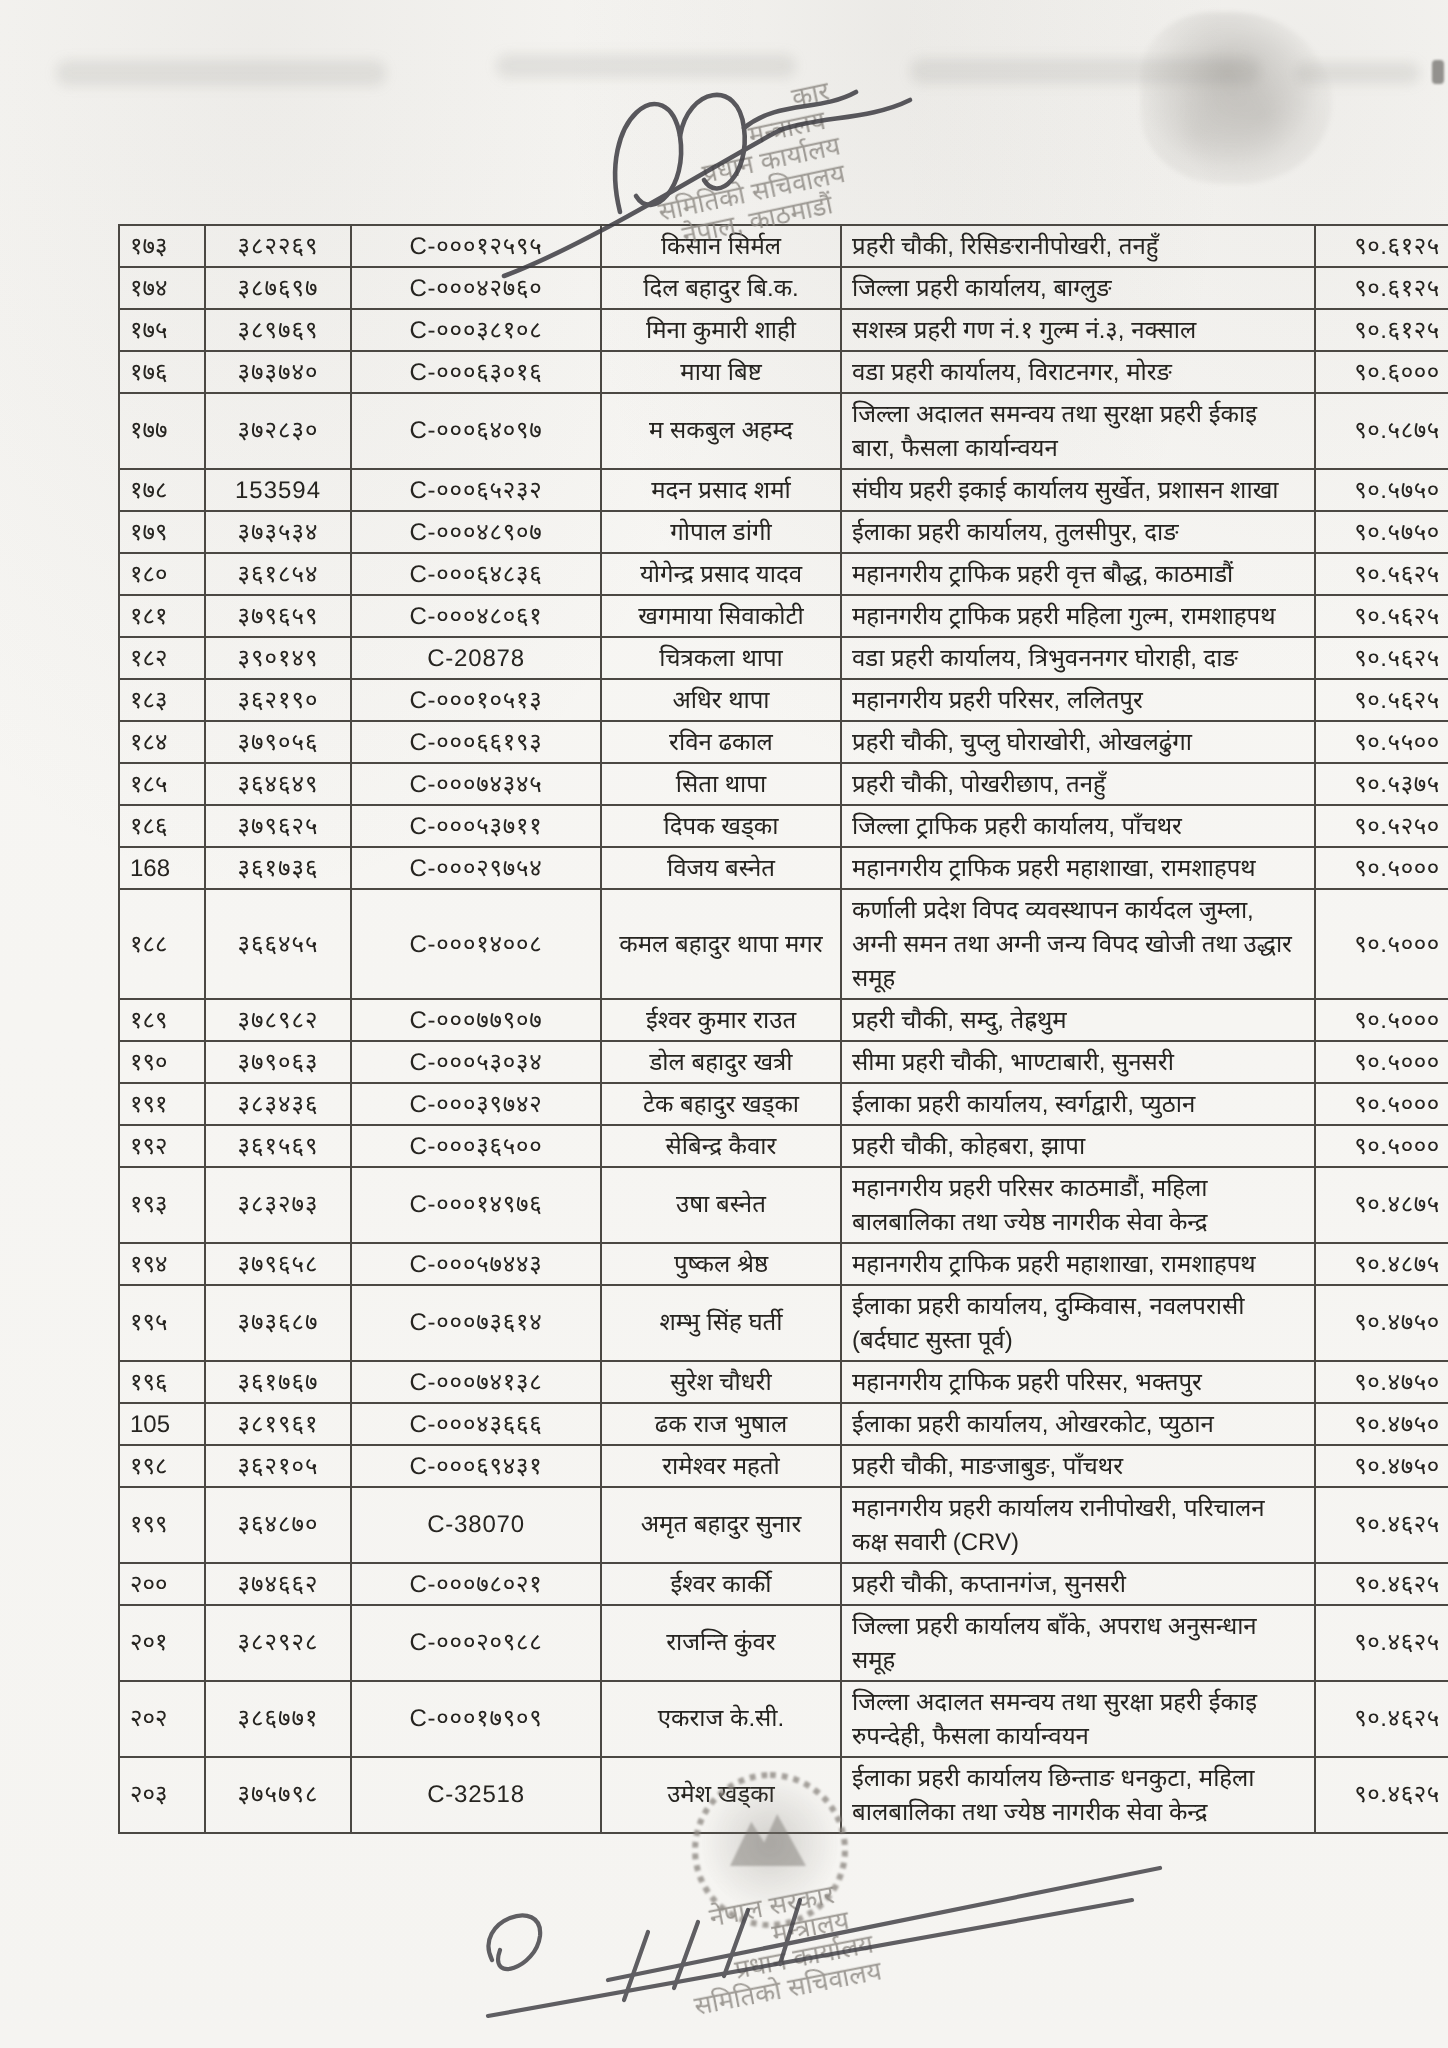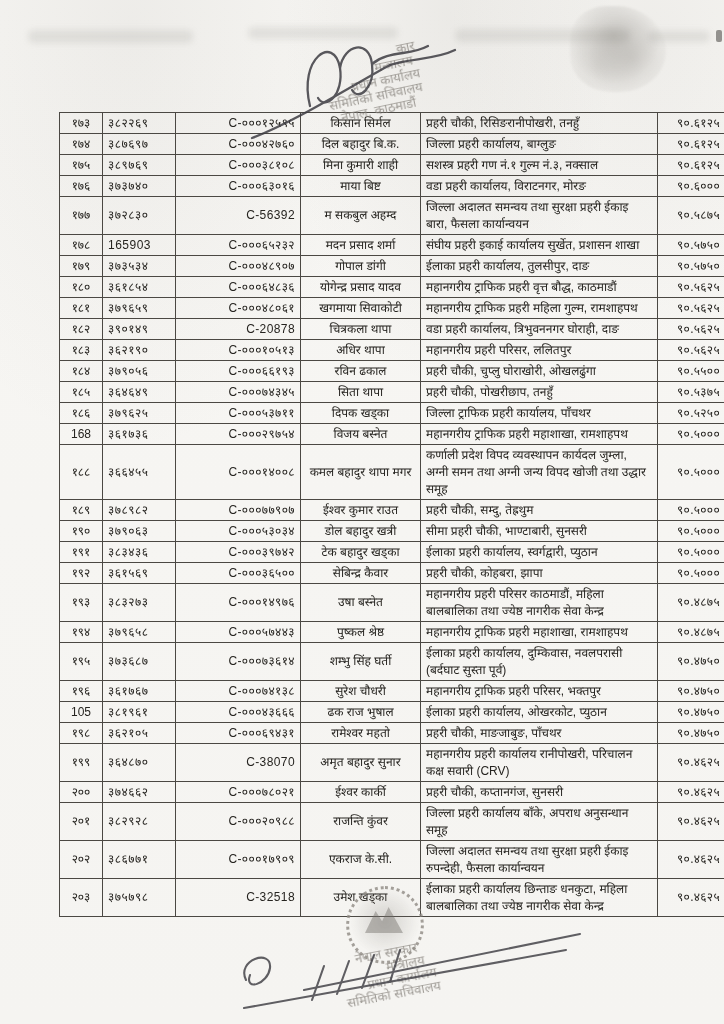--- a/index.html
+++ b/index.html
@@ -30,23 +30,23 @@
     background:transparent;
   }
   table.results td{
     border:1px solid #4b4843;
     font-size:12px;line-height:17px;
     padding:1.5px 5px;
     vertical-align:middle;
     color:#262420;
     word-wrap:break-word;
   }
-  td.c-sn{width:32px;text-align:center;padding:1.5px 1px;}
-  td.c-regno{width:62px;text-align:left;letter-spacing:.5px;}
-  td.c-code{width:114px;text-align:right;letter-spacing:.4px;}
+  td.c-sn{width:32px;text-align:left;padding:1.5px 1px;}
+  td.c-regno{width:62px;text-align:center;letter-spacing:.5px;}
+  td.c-code{width:114px;text-align:center;letter-spacing:.4px;}
   td.c-name{width:109px;text-align:center;}
   td.c-office{width:226px;text-align:left;}
   td.c-score{width:71px;text-align:center;letter-spacing:.3px;}
 
   
   .stamp{position:absolute;pointer-events:none;}
   .stamp-text{
     transform:rotate(-12deg);
     color:#8f8b85;opacity:.85;filter:blur(.3px);
     font-size:13px;line-height:14px;white-space:nowrap;
@@ -119,28 +119,28 @@
       <td class="c-sn">१७६</td>
       <td class="c-regno">३७३७४०</td>
       <td class="c-code">C-०००६३०१६</td>
       <td class="c-name">माया बिष्ट</td>
       <td class="c-office">वडा प्रहरी कार्यालय, विराटनगर, मोरङ</td>
       <td class="c-score">९०.६०००</td>
     </tr>
         <tr>
       <td class="c-sn">१७७</td>
       <td class="c-regno">३७२८३०</td>
-      <td class="c-code">C-56392</td>
+      <td class="c-code">C-०००६४०९७</td>
       <td class="c-name">म सकबुल अहम्द</td>
       <td class="c-office">जिल्ला अदालत समन्वय तथा सुरक्षा प्रहरी ईकाइ बारा, फैसला कार्यान्वयन</td>
       <td class="c-score">९०.५८७५</td>
     </tr>
         <tr>
       <td class="c-sn">१७८</td>
-      <td class="c-regno">165903</td>
+      <td class="c-regno">153594</td>
       <td class="c-code">C-०००६५२३२</td>
       <td class="c-name">मदन प्रसाद शर्मा</td>
       <td class="c-office">संघीय प्रहरी इकाई कार्यालय सुर्खेत, प्रशासन शाखा</td>
       <td class="c-score">९०.५७५०</td>
     </tr>
         <tr>
       <td class="c-sn">१७९</td>
       <td class="c-regno">३७३५३४</td>
       <td class="c-code">C-०००४८९०७</td>
       <td class="c-name">गोपाल डांगी</td>

